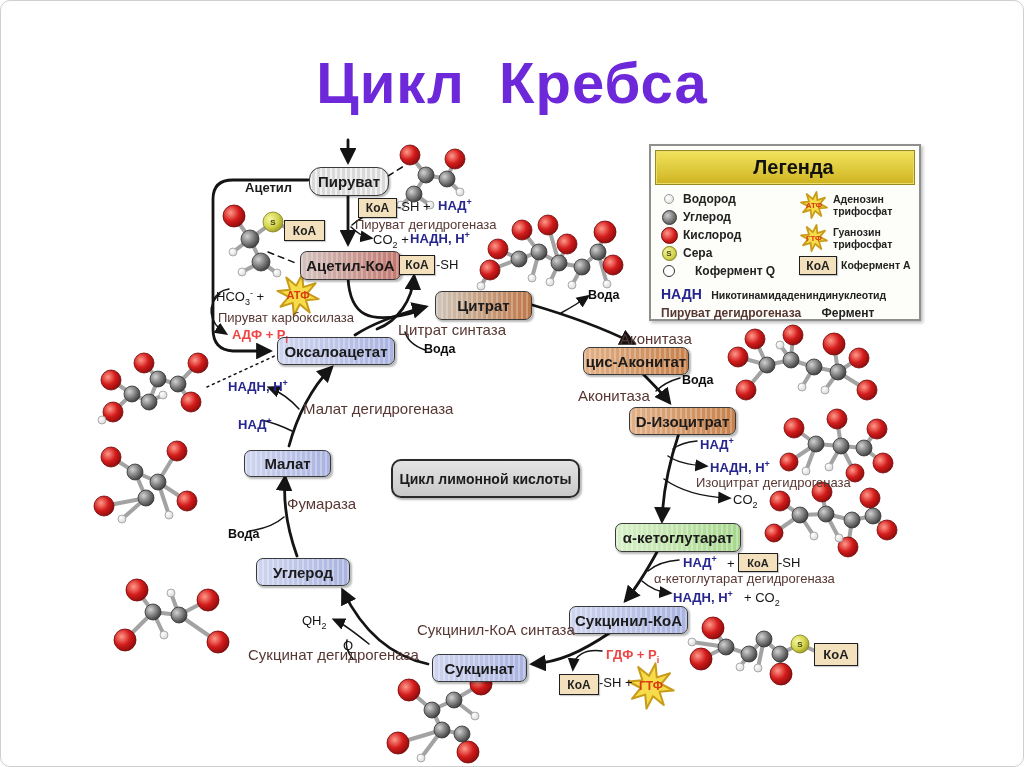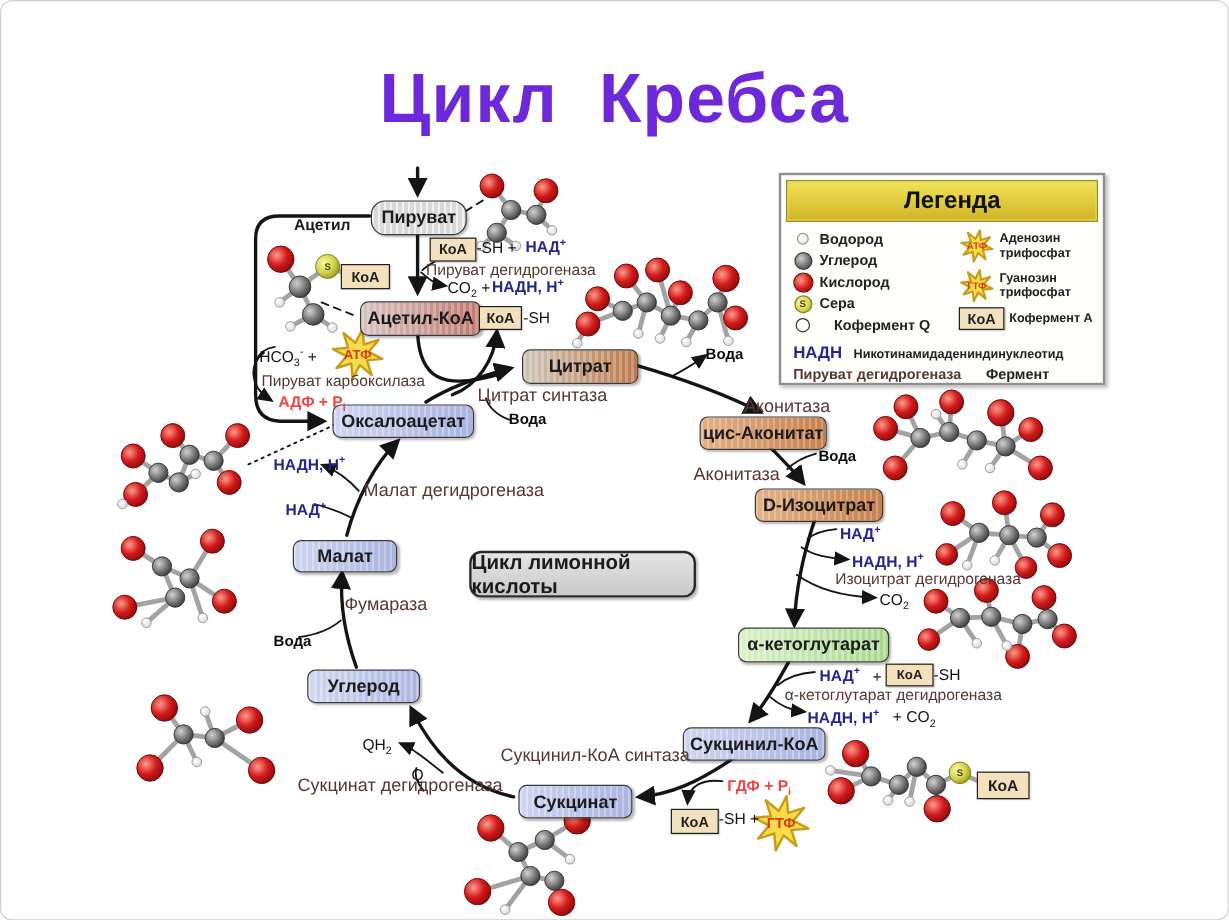--- a/index.html
+++ b/index.html
@@ -12,21 +12,21 @@
   .node{position:absolute;display:flex;align-items:center;justify-content:center;
         border:1.6px solid #3a3a3a;border-radius:7px;font-size:15px;font-weight:700;color:#1b1b1b;
         box-shadow:1.5px 1.5px 2px rgba(0,0,0,.28);
         background-image:repeating-linear-gradient(90deg,rgba(255,255,255,.28) 0 2px,rgba(255,255,255,0) 2px 5px);}
   .box-gray{background-color:#e2e2e2;background-image:repeating-linear-gradient(90deg,rgba(255,255,255,.5) 0 2px,rgba(0,0,0,.04) 2px 5px);border-radius:12px;}
   .box-rose{background:repeating-linear-gradient(90deg,rgba(255,255,255,.25) 0 2px,rgba(255,255,255,0) 2px 5px),linear-gradient(90deg,#d4c3bf,#c2766d);}
   .box-peri{background:repeating-linear-gradient(90deg,rgba(255,255,255,.3) 0 2px,rgba(255,255,255,0) 2px 5px),linear-gradient(90deg,#cfd5ef,#a9b3e0);}
   .box-orange{background:repeating-linear-gradient(90deg,rgba(255,255,255,.25) 0 2px,rgba(255,255,255,0) 2px 5px),linear-gradient(90deg,#cec5b8,#bf7747);}
   .box-orange2{background:repeating-linear-gradient(90deg,rgba(255,255,255,.25) 0 2px,rgba(255,255,255,0) 2px 5px),linear-gradient(90deg,#e2b187,#c6804b);}
   .box-green{background:repeating-linear-gradient(90deg,rgba(255,255,255,.3) 0 2px,rgba(255,255,255,0) 2px 5px),linear-gradient(90deg,#d8f0c8,#a6d78c);}
-  .box-center{background:linear-gradient(180deg,#e4e4e4,#c9c9c9);border:2.4px solid #2a2a2a;border-radius:10px;font-size:17px;}
+  .box-center{background:linear-gradient(180deg,#e4e4e4,#c9c9c9);border:2.4px solid #2a2a2a;border-radius:10px;font-size:14px;}
   
   .coa{position:absolute;display:flex;align-items:center;justify-content:center;background:#f3e1bd;
        border:1.6px solid #1f1f1f;color:#1f1f1f;font-weight:700;box-shadow:1px 1px 1px rgba(0,0,0,.2);}
   
   .lbl{position:absolute;font-size:13px;color:#141414;white-space:nowrap;line-height:1.05;}
   .lbl sup{font-size:9px;} .lbl sub{font-size:9px;}
   .blue{color:#26268e;font-weight:700;}
   .red{color:#ef4444;font-weight:700;}
   .enzyme{color:#573732;font-size:13px;}
   .enzyme-lg{color:#573732;font-size:15px;}

